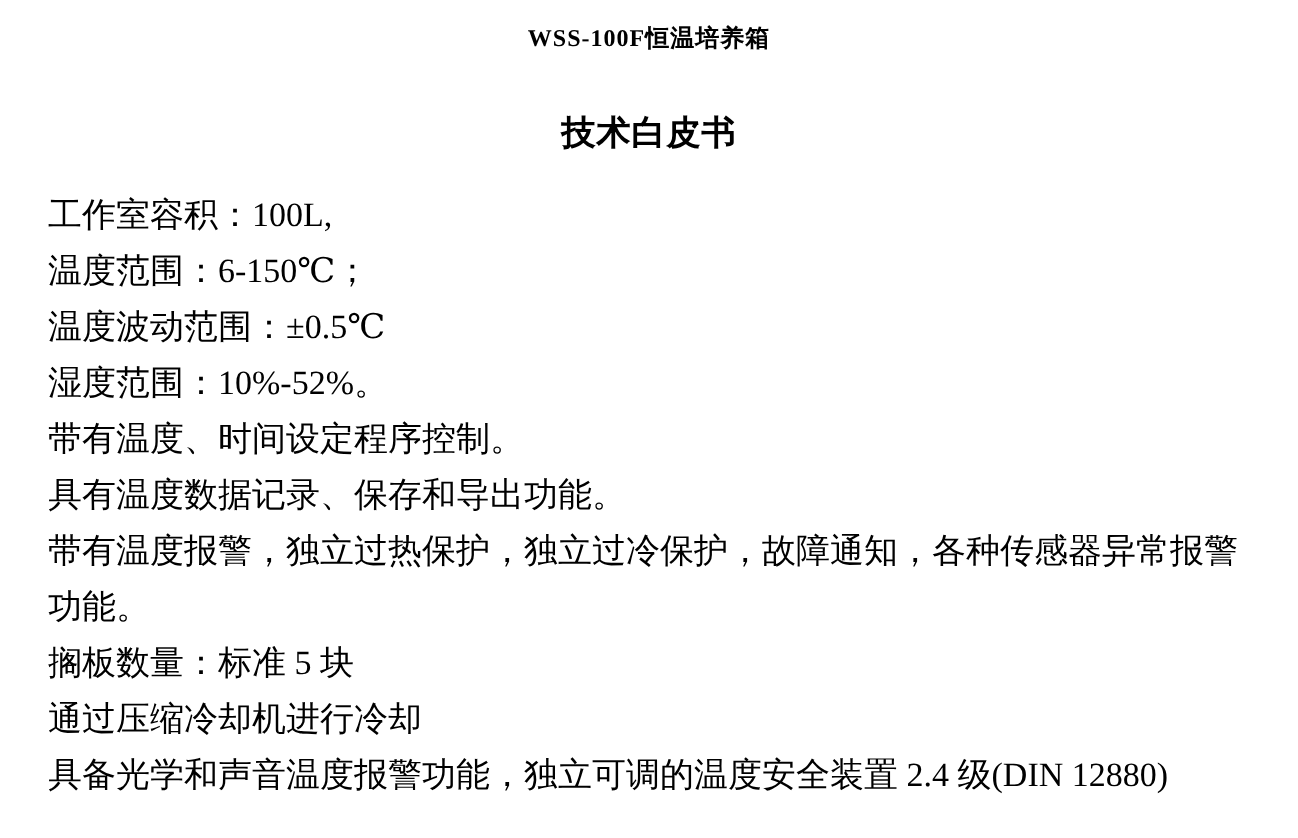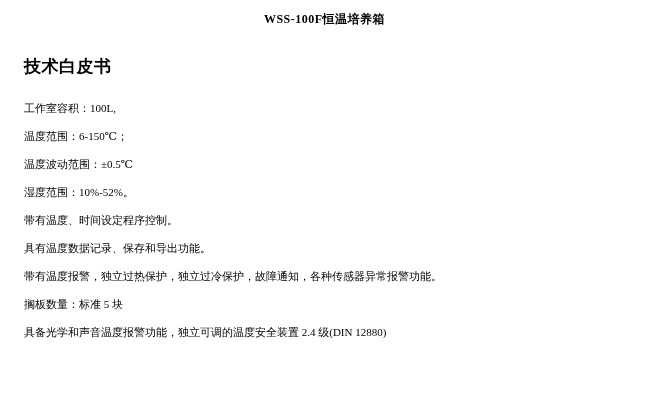--- a/index.html
+++ b/index.html
@@ -23,32 +23,32 @@
   }
   .doc-title {
     text-align: center;
     font-size: 12px;
     font-weight: bold;
     letter-spacing: 0.5px;
     margin-top: 6px;
     line-height: 26px;
   }
   .doc-subtitle {
-    text-align: left;
+    text-align: center;
     font-size: 17px;
     font-weight: bold;
     letter-spacing: 0.5px;
     margin-top: 22px;
     line-height: 26px;
   }
   .body-block {
     margin-top: 14px;
   }
   .spec-line {
-    font-size: 11px;
+    font-size: 17px;
     line-height: 28px;
     text-align: left;
     white-space: pre-wrap;
     word-break: break-all;
   }
 </style>
 </head>
 <body>
 
 <div class="page">
@@ -59,16 +59,17 @@
 
   <div class="body-block">
     <div class="spec-line">工作室容积：100L,</div>
     <div class="spec-line">温度范围：6-150℃；</div>
     <div class="spec-line">温度波动范围：±0.5℃</div>
     <div class="spec-line">湿度范围：10%-52%。</div>
     <div class="spec-line">带有温度、时间设定程序控制。</div>
     <div class="spec-line">具有温度数据记录、保存和导出功能。</div>
     <div class="spec-line">带有温度报警，独立过热保护，独立过冷保护，故障通知，各种传感器异常报警功能。</div>
     <div class="spec-line">搁板数量：标准 5 块</div>
+    <div class="spec-line">通过压缩冷却机进行冷却</div>
     <div class="spec-line">具备光学和声音温度报警功能，独立可调的温度安全装置 2.4 级(DIN 12880)</div>
   </div>
 
 </div>
 
 </body></html>

